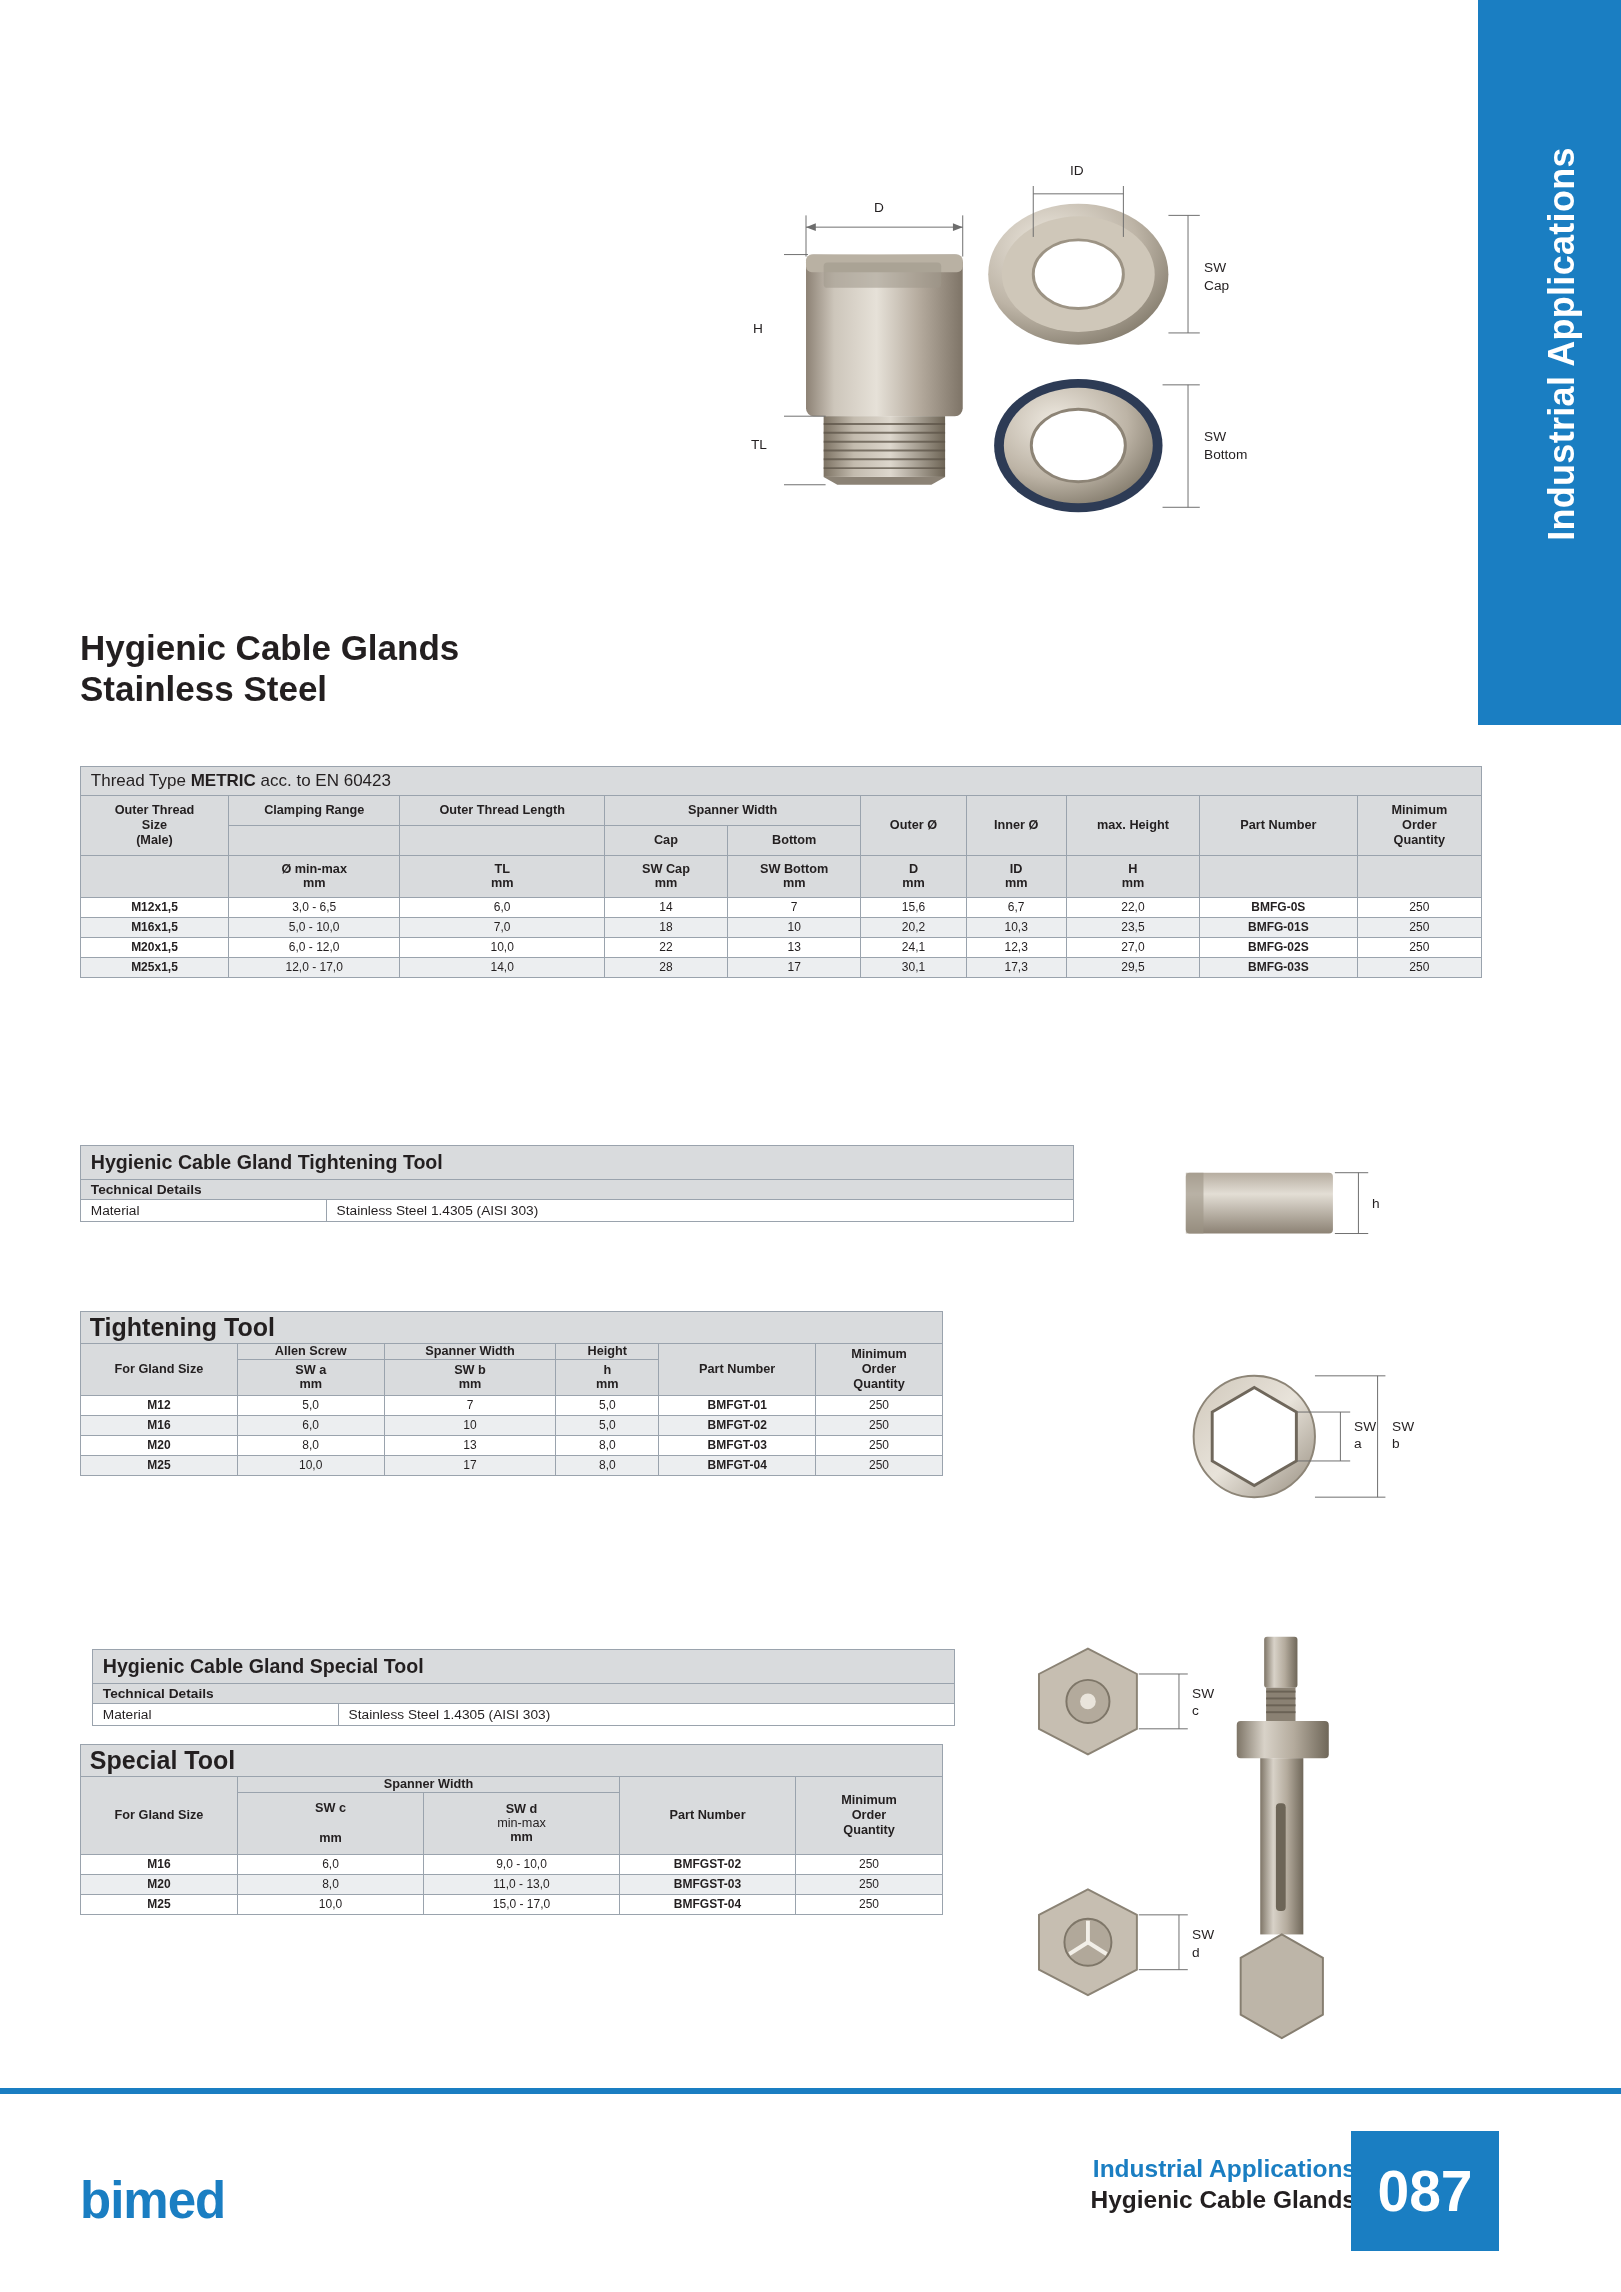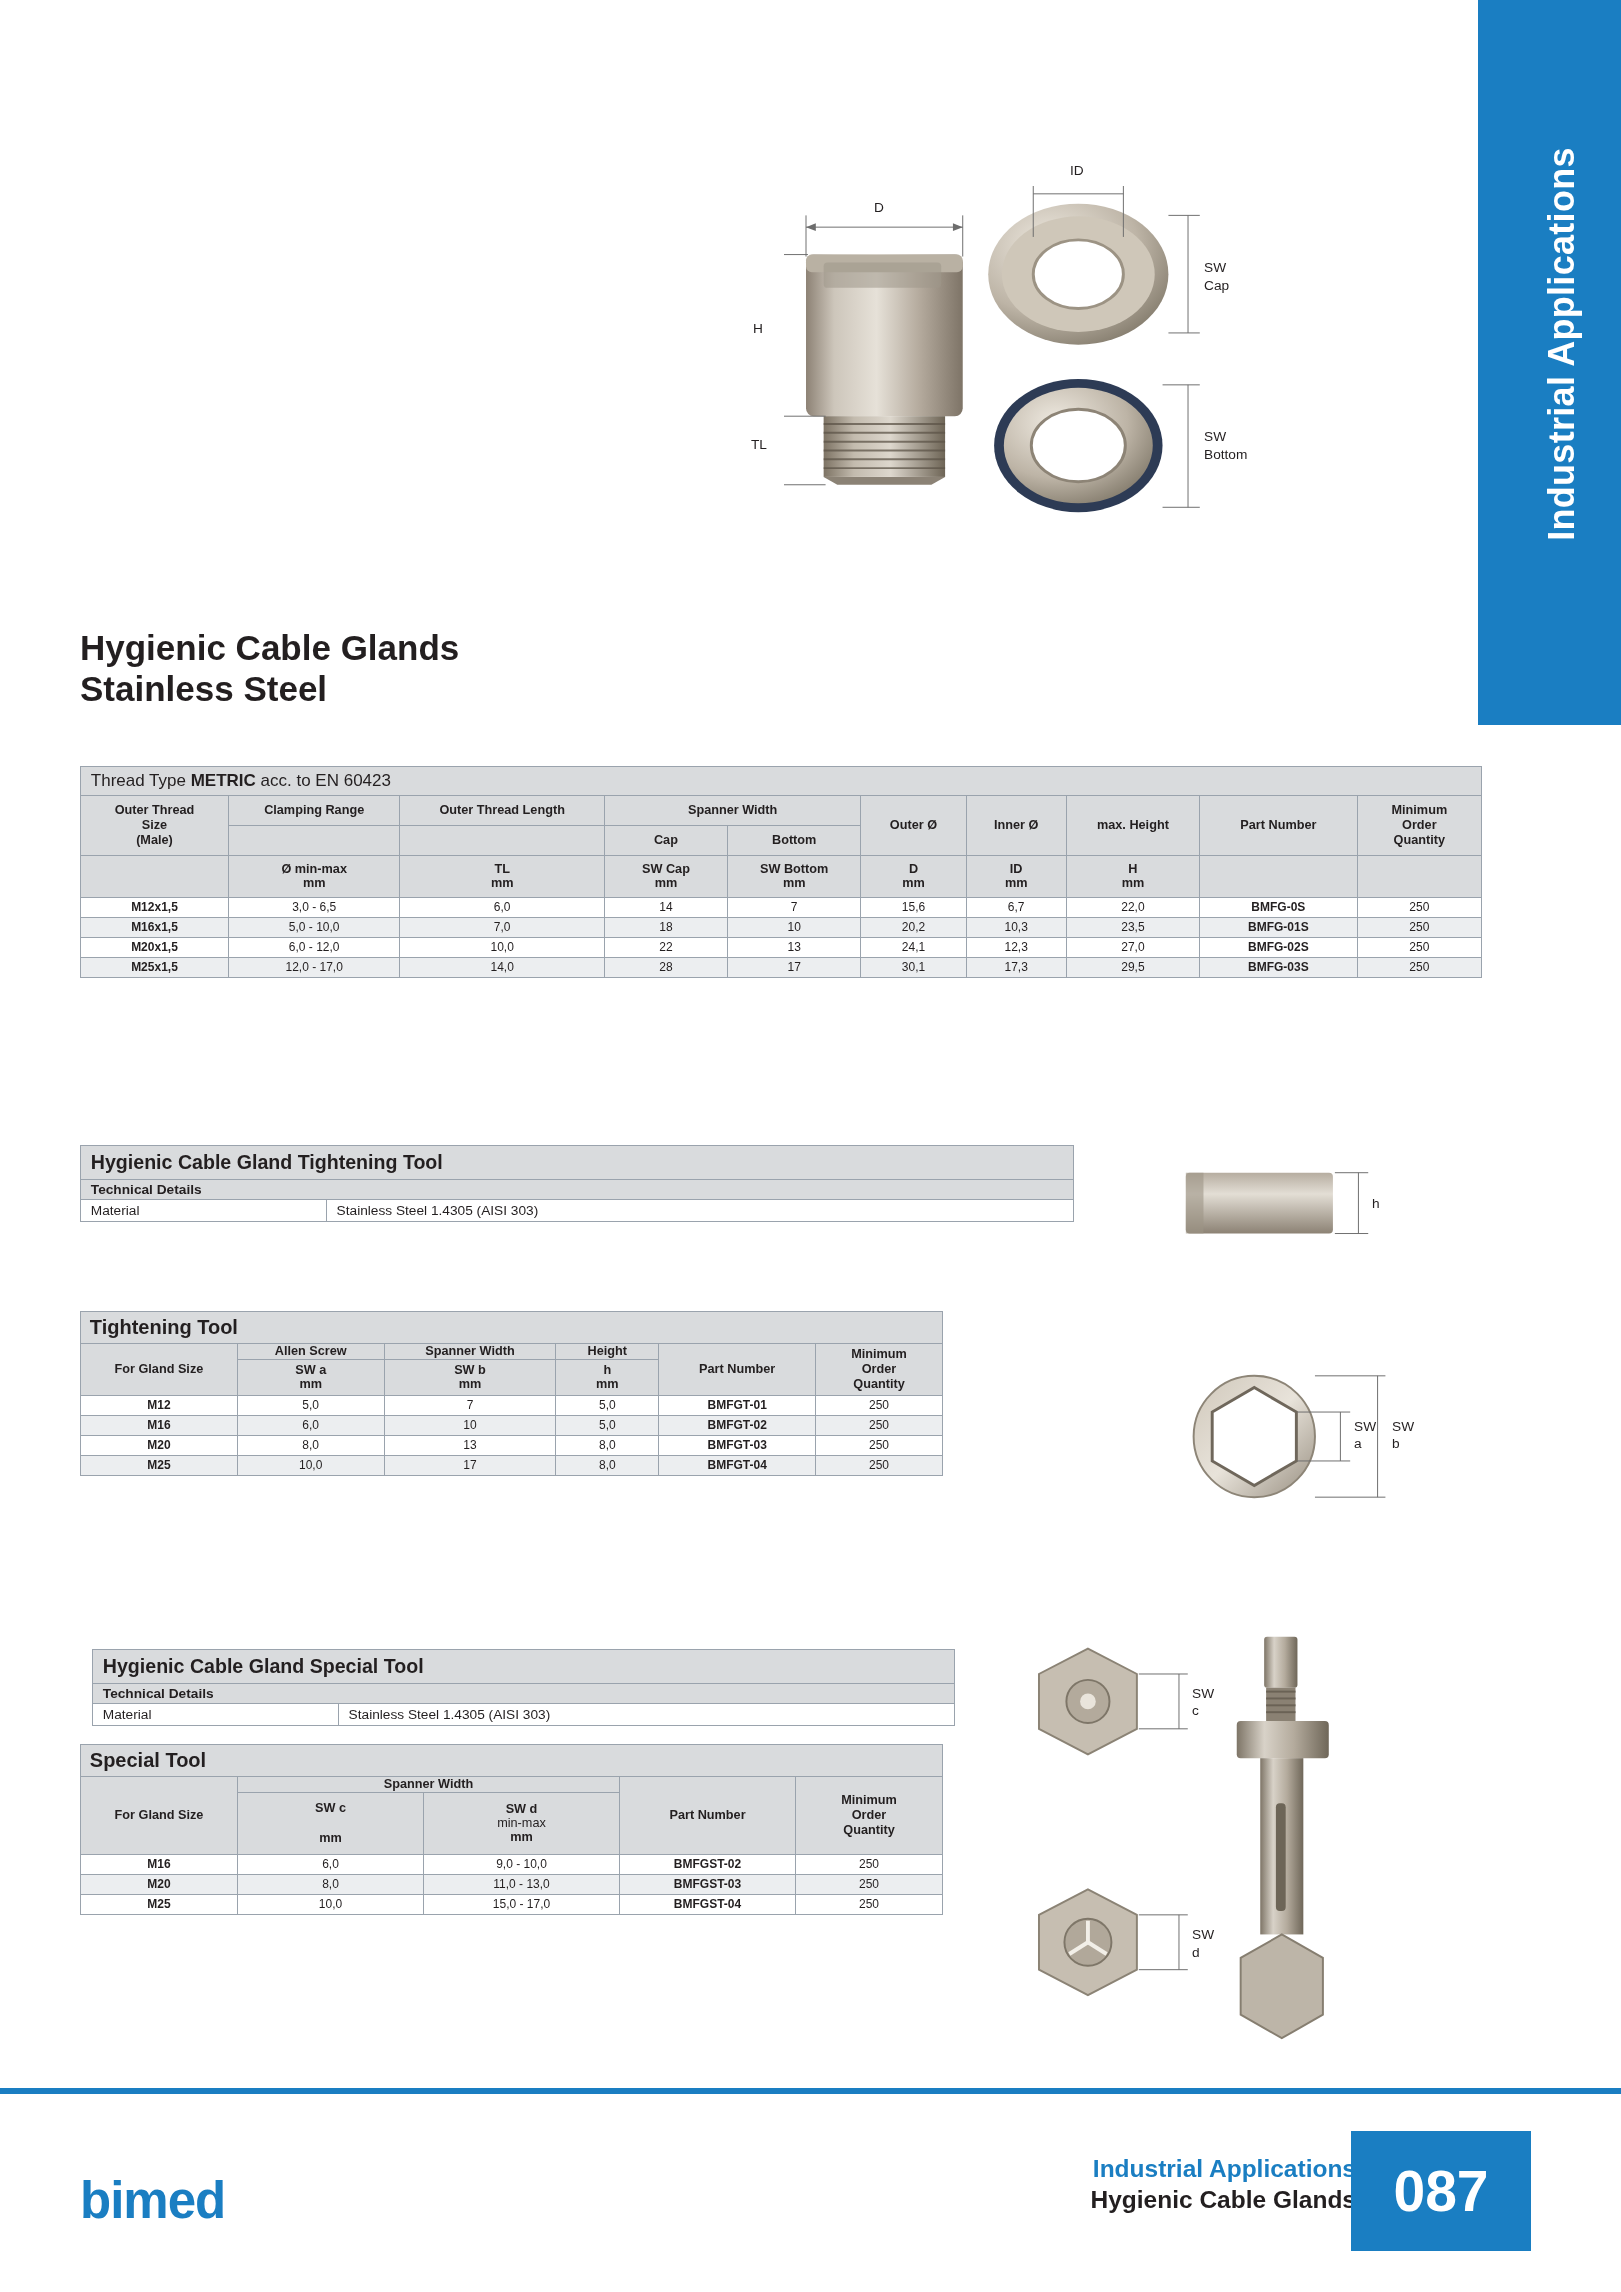--- a/index.html
+++ b/index.html
@@ -27,21 +27,21 @@
     position:absolute;left:80px;top:627px;width:882px;
     font-size:35px;font-weight:bold;line-height:1.18;color:#231f20;
   }
 
   
   table{border-collapse:collapse;}
   .tbl{position:absolute;font-size:13.2px;}
   .tbl td,.tbl th{border:1px solid #9aa3ad;padding:0;text-align:center;vertical-align:middle;}
   .tbl .hd{background:#d9dbdd;font-weight:bold;font-size:12.7px;line-height:1.15;}
   .tbl .sub{background:#d9dbdd;font-weight:bold;font-size:12.7px;}
-  .tbl .ttl{background:#d9dbdd;font-weight:bold;text-align:left;padding-left:8.8px;font-size:20px;}
+  .tbl .ttl{background:#d9dbdd;font-weight:bold;text-align:left;padding-left:8.8px;font-size:25px;}
   .tbl .dat{height:20px;font-size:12px;}
   .tbl .bold{font-weight:bold;}
   .tbl .white{background:#ffffff;}
   .tbl .alt{background:#eceef0;}
 
   
   #metric-table{left:80px;top:766px;width:1402px;}
   #metric-table .title-row td{
     background:#d9dbdd;text-align:left;padding:3.9px 0 3.9px 9.8px;
     font-size:17px;font-weight:normal;color:#231f20;
@@ -73,21 +73,21 @@
   .brand{
     position:absolute;left:80px;top:2171px;font-size:51px;font-weight:bold;color:#1a7ec2;
     letter-spacing:-1px;
   }
   .foot-txt{
     position:absolute;right:265px;top:2154px;text-align:right;width:686px;
     font-size:24.5px;font-weight:bold;line-height:1.25;color:#1a7ec2;
   }
   .foot-txt .l2{color:#231f20;}
   .pagebox{
-    position:absolute;left:1351px;top:2131px;width:180px;height:120px;background:#1a7ec2;
+    position:absolute;left:1351px;top:2131px;width:148px;height:120px;background:#1a7ec2;
   }
   .pagebox span{
     display:block;color:#ffffff;font-size:57px;font-weight:bold;text-align:center;line-height:120px;
   }
 
   
   .ill{position:absolute;}
   .dimlabel{position:absolute;font-size:13.7px;color:#231f20;line-height:1.1;}
 </style>
 </head>

